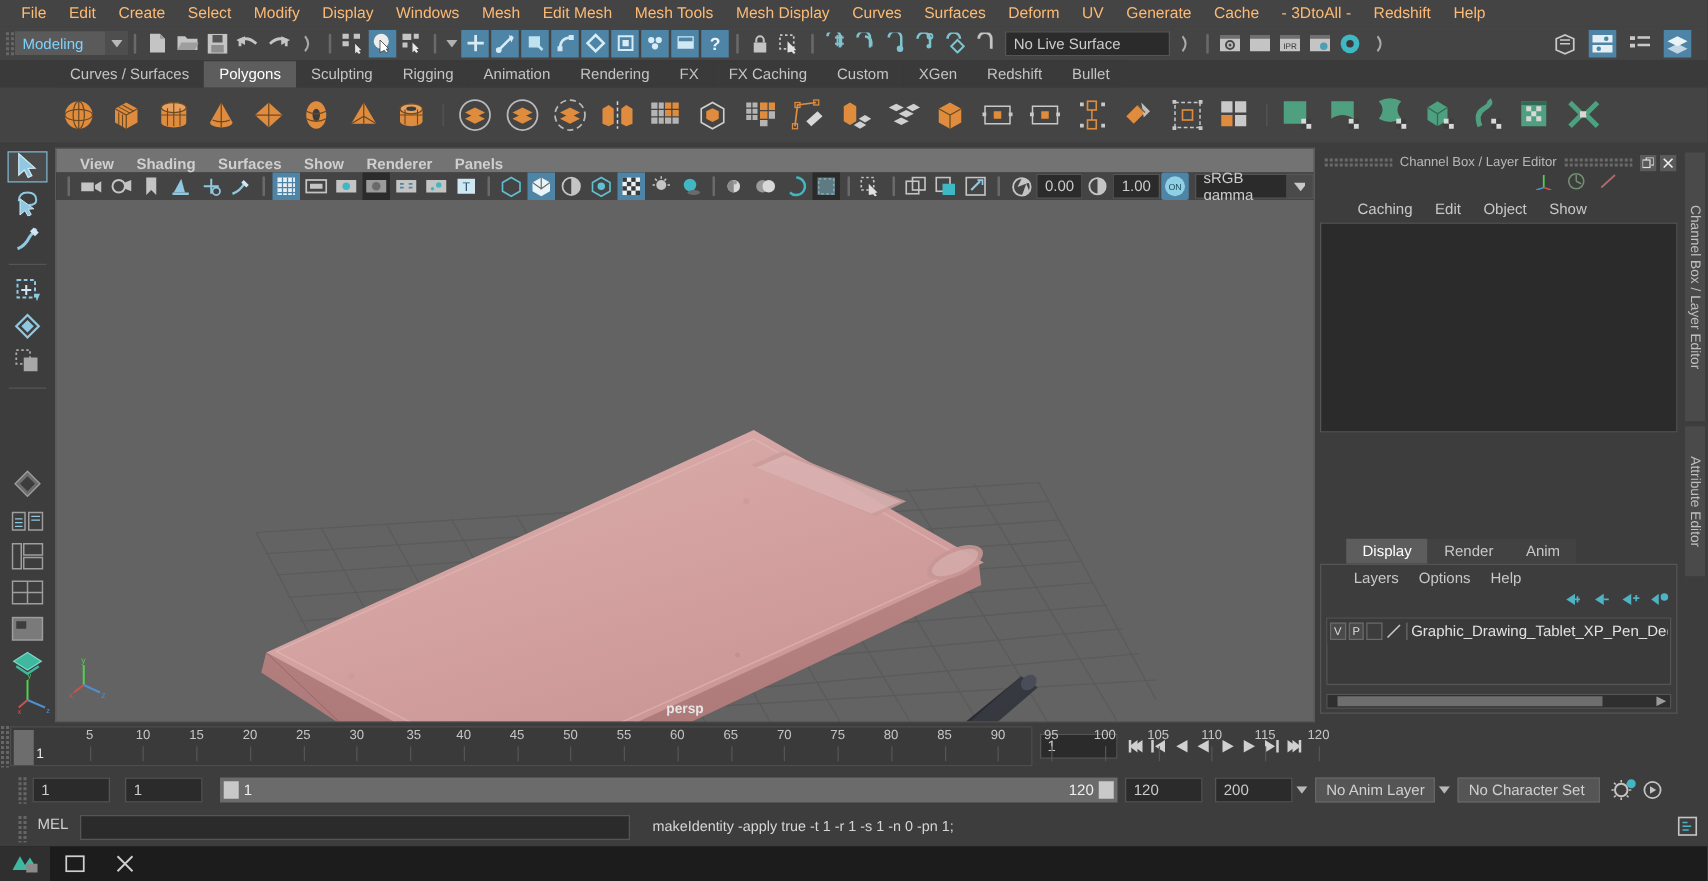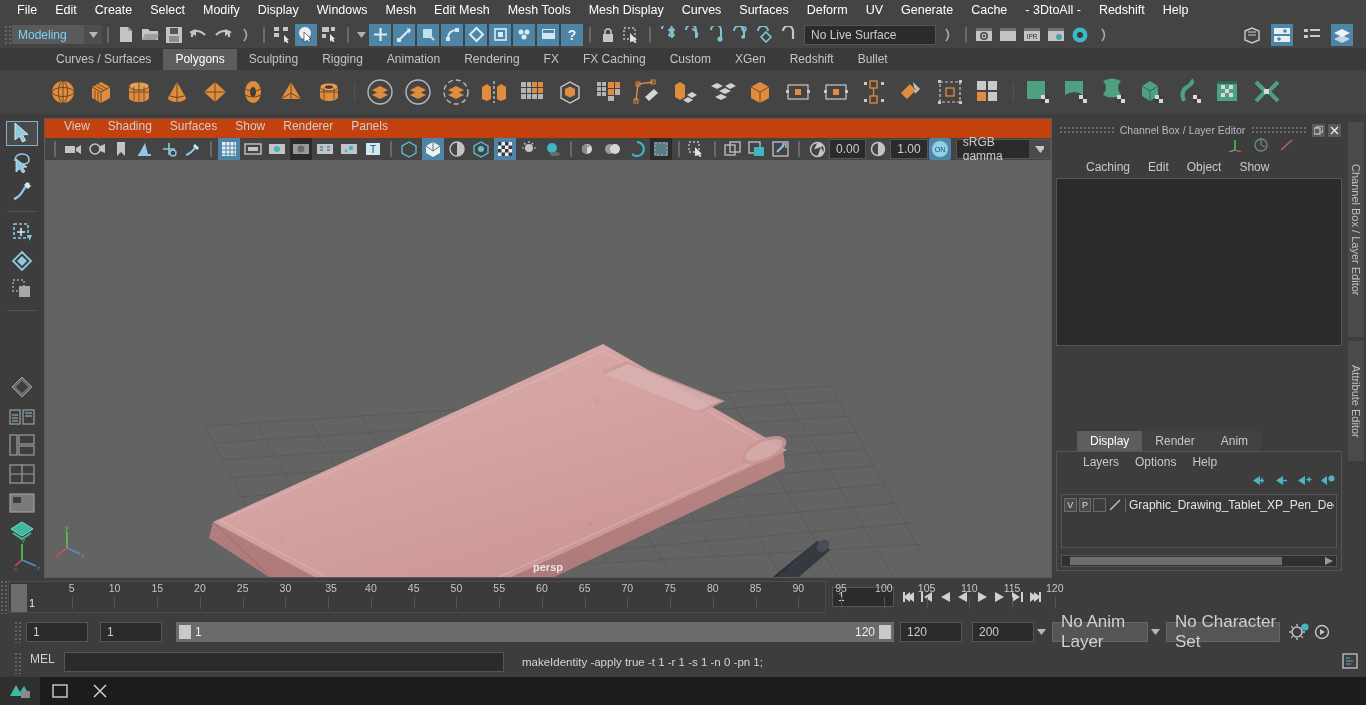--- a/index.html
+++ b/index.html
@@ -8,21 +8,21 @@
   body { position:relative; }
   .sep { width:1px; height:18px; background:#555; margin:0 6px; flex:none; }
   .vbar { width:2px; height:16px; background:#6a6a6a; margin:0 5px; flex:none; border-radius:1px;}
   .gripper { width:8px; height:100%; flex:none;
      background-image:radial-gradient(#666 40%, transparent 41%);
      background-size:4px 4px; }
 
   
   #menubar { height:21px; background:#444; display:flex; align-items:center;
      padding-left:8px; font-size:12.5px; }
-  #menubar .mi { padding:0 9px; line-height:21px; color:#ffffff; white-space:nowrap; }
+  #menubar .mi { padding:0 9px; line-height:21px; color:#fdba74; white-space:nowrap; }
 
   
   #statusline { height:27px; background:#444; display:flex; align-items:center; padding:0 4px; }
   #modeSelect { width:90px; height:19px; background:#5a5a5a; color:#7dd3fc; font-size:12px;
      display:flex; align-items:center; padding-left:6px; position:relative; }
   #modeArrow { width:18px; height:19px; background:#4e4e4e; margin-left:auto;
      display:flex; align-items:center; justify-content:center; }
   .tbtn { width:22px; height:22px; display:flex; align-items:center; justify-content:center;
      flex:none; margin:0 1px; }
   .tbtn.on { background:#4e85a6; }
@@ -42,22 +42,22 @@
   #toolbox { position:absolute; left:0; top:115px; width:44px; bottom:126px; background:#3d3d3d;
      display:flex; flex-direction:column; align-items:center; padding-top:4px; }
   .tool { width:32px; height:32px; margin:2px 0; display:flex; align-items:center;
      justify-content:center; border:1px solid transparent;}
   .tool.sel { border:1px solid #7fb4d0; background:#4a4a4a; }
   .tbSep { width:30px; height:1px; background:#555; margin:6px 0; }
 
   
   #viewportWrap { position:absolute; left:44px; top:118px; width:1008px; height:460px;
      background:#2b2b2b; border:1px solid #5a5a5a; }
-  #vpMenu { height:19px; background:#c2410c; display:flex; align-items:flex-start; font-size:12px;
-     padding-left:10px; }
+  #vpMenu { height:19px; background:#737373; display:flex; align-items:flex-end; font-size:12px;
+     padding-left:10px;font-weight:bold; }
   #vpMenu .mi { padding:0 9px; color:#cfcfcf; }
   #vpToolbar { height:22px; background:#444; display:flex; align-items:center; padding-left:4px; }
   #vpCanvas { position:absolute; left:0; right:0; top:41px; bottom:0; background:#636363;
      overflow:hidden; }
   #perspLabel { position:absolute; bottom:4px; left:0; right:0; text-align:center;
      font-size:11px; font-weight:bold; color:#e6e6e6; }
 
   
   #cbPanel { position:absolute; left:1053px; top:122px; width:292px; height:456px; background:#3d3d3d; }
   #cbTitle { height:16px; display:flex; align-items:center; font-size:10.5px; color:#b9b9b9;
@@ -109,21 +109,21 @@
   .pb { width:18px; height:20px; display:flex; align-items:center; justify-content:center; }
 
   
   #rangeRow { position:absolute; left:0; top:620px; width:1366px; height:24px; display:flex;
      align-items:center; padding-left:14px; }
   .rfield { height:20px; background:#2b2b2b; border:1px solid #555; font-size:12px; color:#ccc;
      display:flex; align-items:center; padding-left:6px; }
   #rangeBar { height:20px; background:#6b6b6b; flex:none; width:718px; margin:0 6px;
      display:flex; align-items:center; position:relative; }
   .rHandle { width:12px; height:14px; background:#c9c9c9; flex:none; }
-  #noAnim, #noChar { height:20px; background:#555; border:1px solid #666; font-size:17px;
+  #noAnim, #noChar { height:20px; background:#555; border:1px solid #666; font-size:12px;
      color:#d0d0d0; display:flex; align-items:center; padding-left:8px; }
 
   
   #cmdRow { position:absolute; left:0; top:652px; width:1366px; height:26px; display:flex;
      align-items:flex-start; padding-left:14px; }
   #melLabel { width:42px; font-size:12px; color:#d0d0d0; padding-left:8px;}
   #cmdInput { width:440px; height:20px; background:#2b2b2b; border:1px solid #555; }
   #cmdOutput { flex:1; height:20px; background:#3d3d3d; font-size:11.5px; color:#d6d6d6;
      display:flex; align-items:center; padding-left:8px; margin-left:10px; }
 

